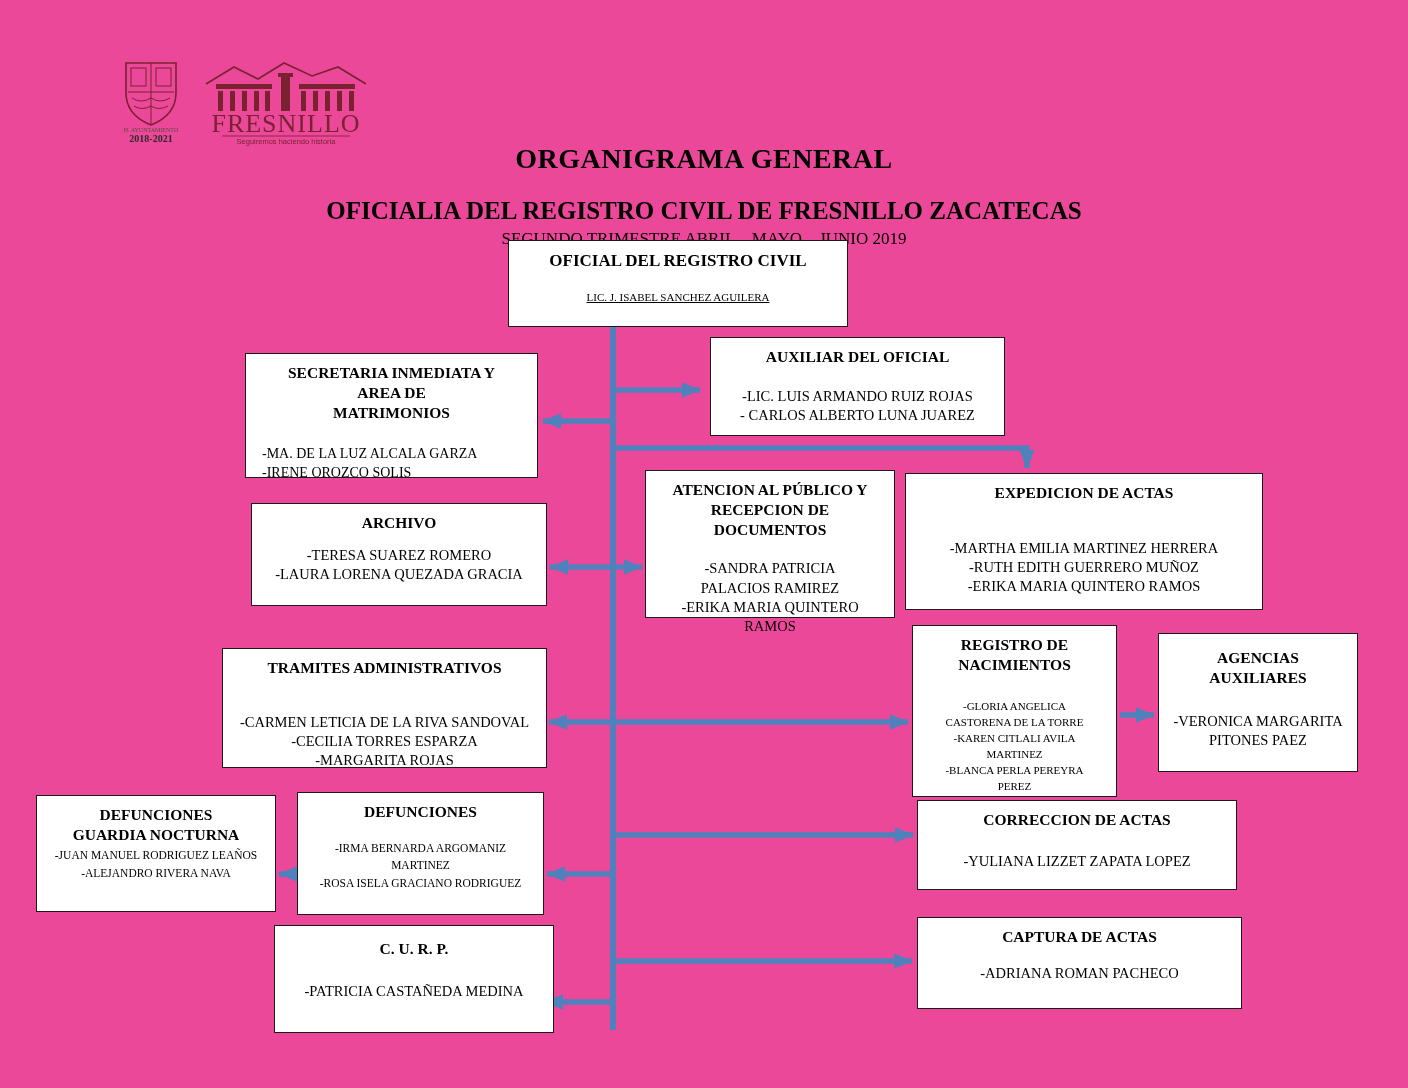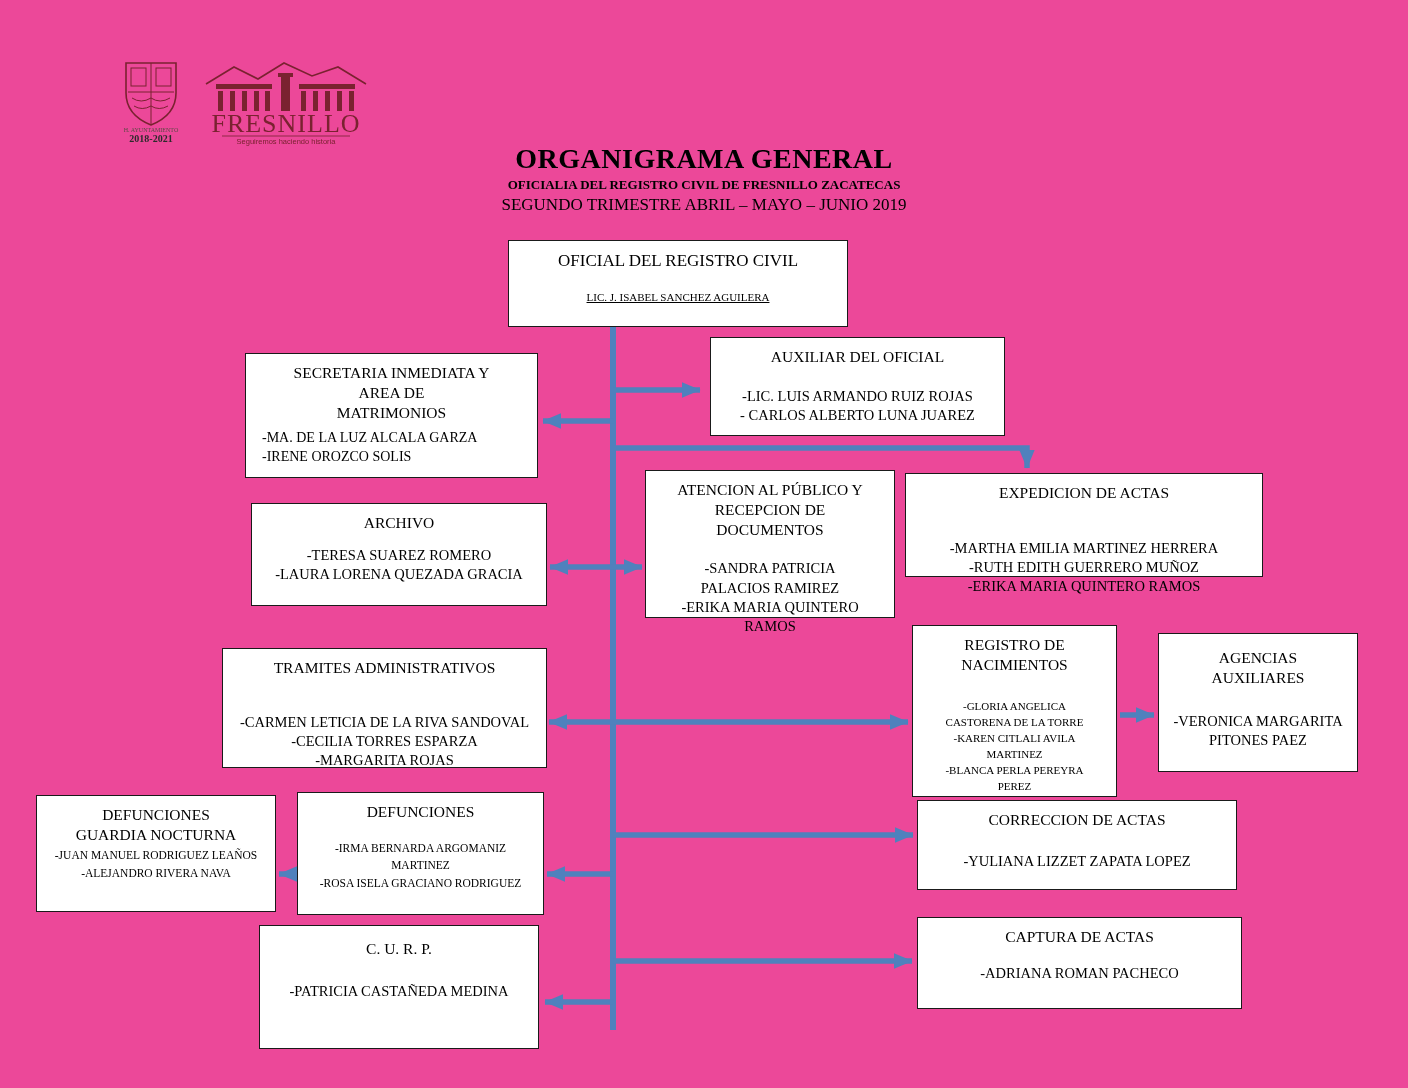--- a/index.html
+++ b/index.html
@@ -15,40 +15,40 @@
 
   
   .logo-shield{position:absolute;left:118px;top:60px;width:66px;height:86px;}
   .logo-fresnillo{position:absolute;left:202px;top:60px;width:168px;height:86px;}
   .maroon-stroke{stroke:var(--brand-maroon);fill:none;}
   .maroon-fill{fill:var(--brand-maroon);}
 
   
   .header{position:absolute;left:0;right:0;top:142px;text-align:center;line-height:1.2;}
   .header .title{font-size:28px;font-weight:bold;letter-spacing:.5px;}
-  .header .subtitle{font-size:13px;font-weight:bold;margin-top:1px;}
+  .header .subtitle{font-size:25px;font-weight:bold;margin-top:20px;}
   .header .period{font-size:17px;margin-top:3px;}
 
   
   .connectors{position:absolute;left:0;top:0;width:1408px;height:1088px;z-index:1;}
   .conn{stroke:var(--connector);stroke-width:5.5;fill:none;}
   .conn.spine{stroke-width:6;}
   .ah{fill:var(--connector);}
 
   
   .org-box{position:absolute;z-index:2;background:#fff;border:1.5px solid var(--box-border);
            display:flex;flex-direction:column;align-items:center;padding:9px 8px 6px;}
-  .box-title{font-weight:normal;font-size:15.5px;line-height:1.3;text-align:center;white-space:pre-line;}
+  .box-title{font-weight:bold;font-size:15.5px;line-height:1.3;text-align:center;white-space:pre-line;}
   .box-members{font-size:14.5px;line-height:1.32;text-align:center;white-space:pre-line;margin-top:18px;}
 
   .box-root .box-title{font-size:17px;}
   .box-root .box-members{font-size:11px;text-decoration:underline;}
   .box-auxiliar .box-members{margin-top:20px;}
   .box-secretaria{align-items:stretch;}
-  .box-secretaria .box-members{margin-top:6px;text-align:left;padding-left:8px;font-size:14px;}
+  .box-secretaria .box-members{margin-top:22px;text-align:left;padding-left:8px;font-size:14px;}
   .box-archivo .box-members{margin-top:13px;}
   .box-atencion .box-members{margin-top:19px;max-width:192px;}
   .box-expedicion .box-members{margin-top:36px;}
   .box-tramites .box-members{margin-top:35px;}
   .box-registro .box-members{margin-top:24px;font-size:11px;max-width:152px;line-height:1.45;}
   .box-agencias .box-title{margin-top:5px;}
   .box-agencias .box-members{margin-top:24px;max-width:170px;}
   .box-guardia .box-members{margin-top:2px;font-size:11.5px;line-height:1.5;}
   .box-defunciones .box-members{margin-top:18px;font-size:11.5px;line-height:1.5;max-width:205px;}
   .box-correccion .box-members{margin-top:22px;}
@@ -148,21 +148,21 @@
   </div>
 
   <div class="org-box box-atencion" style="left:645px;top:470px;width:250px;height:148px;">
     <div class="box-title">ATENCION AL PÚBLICO Y
 RECEPCION DE
 DOCUMENTOS</div>
     <div class="box-members">-SANDRA PATRICIA PALACIOS RAMIREZ
 -ERIKA MARIA QUINTERO RAMOS</div>
   </div>
 
-  <div class="org-box box-expedicion" style="left:905px;top:473px;width:358px;height:104px;align-items:center;">
+  <div class="org-box box-expedicion" style="left:905px;top:473px;width:358px;height:137px;align-items:center;">
     <div class="box-title">EXPEDICION DE ACTAS</div>
     <div class="box-members">-MARTHA EMILIA MARTINEZ HERRERA
 -RUTH EDITH GUERRERO MUÑOZ
 -ERIKA MARIA QUINTERO RAMOS</div>
   </div>
 
   <div class="org-box box-tramites" style="left:222px;top:648px;width:325px;height:120px;">
     <div class="box-title">TRAMITES ADMINISTRATIVOS</div>
     <div class="box-members">-CARMEN LETICIA DE LA RIVA SANDOVAL
 -CECILIA TORRES ESPARZA
@@ -194,21 +194,21 @@
     <div class="box-title">DEFUNCIONES</div>
     <div class="box-members">-IRMA BERNARDA ARGOMANIZ MARTINEZ
 -ROSA ISELA GRACIANO RODRIGUEZ</div>
   </div>
 
   <div class="org-box box-correccion" style="left:917px;top:800px;width:320px;height:90px;">
     <div class="box-title">CORRECCION DE ACTAS</div>
     <div class="box-members">-YULIANA LIZZET ZAPATA LOPEZ</div>
   </div>
 
-  <div class="org-box box-curp" style="left:259px;top:925px;width:280px;height:124px;">
+  <div class="org-box box-curp" style="left:274px;top:925px;width:280px;height:108px;">
     <div class="box-title">C. U. R. P.</div>
     <div class="box-members">-PATRICIA CASTAÑEDA MEDINA</div>
   </div>
 
   <div class="org-box box-captura" style="left:917px;top:917px;width:325px;height:92px;">
     <div class="box-title">CAPTURA DE ACTAS</div>
     <div class="box-members">-ADRIANA ROMAN PACHECO</div>
   </div>
 
 </div>

